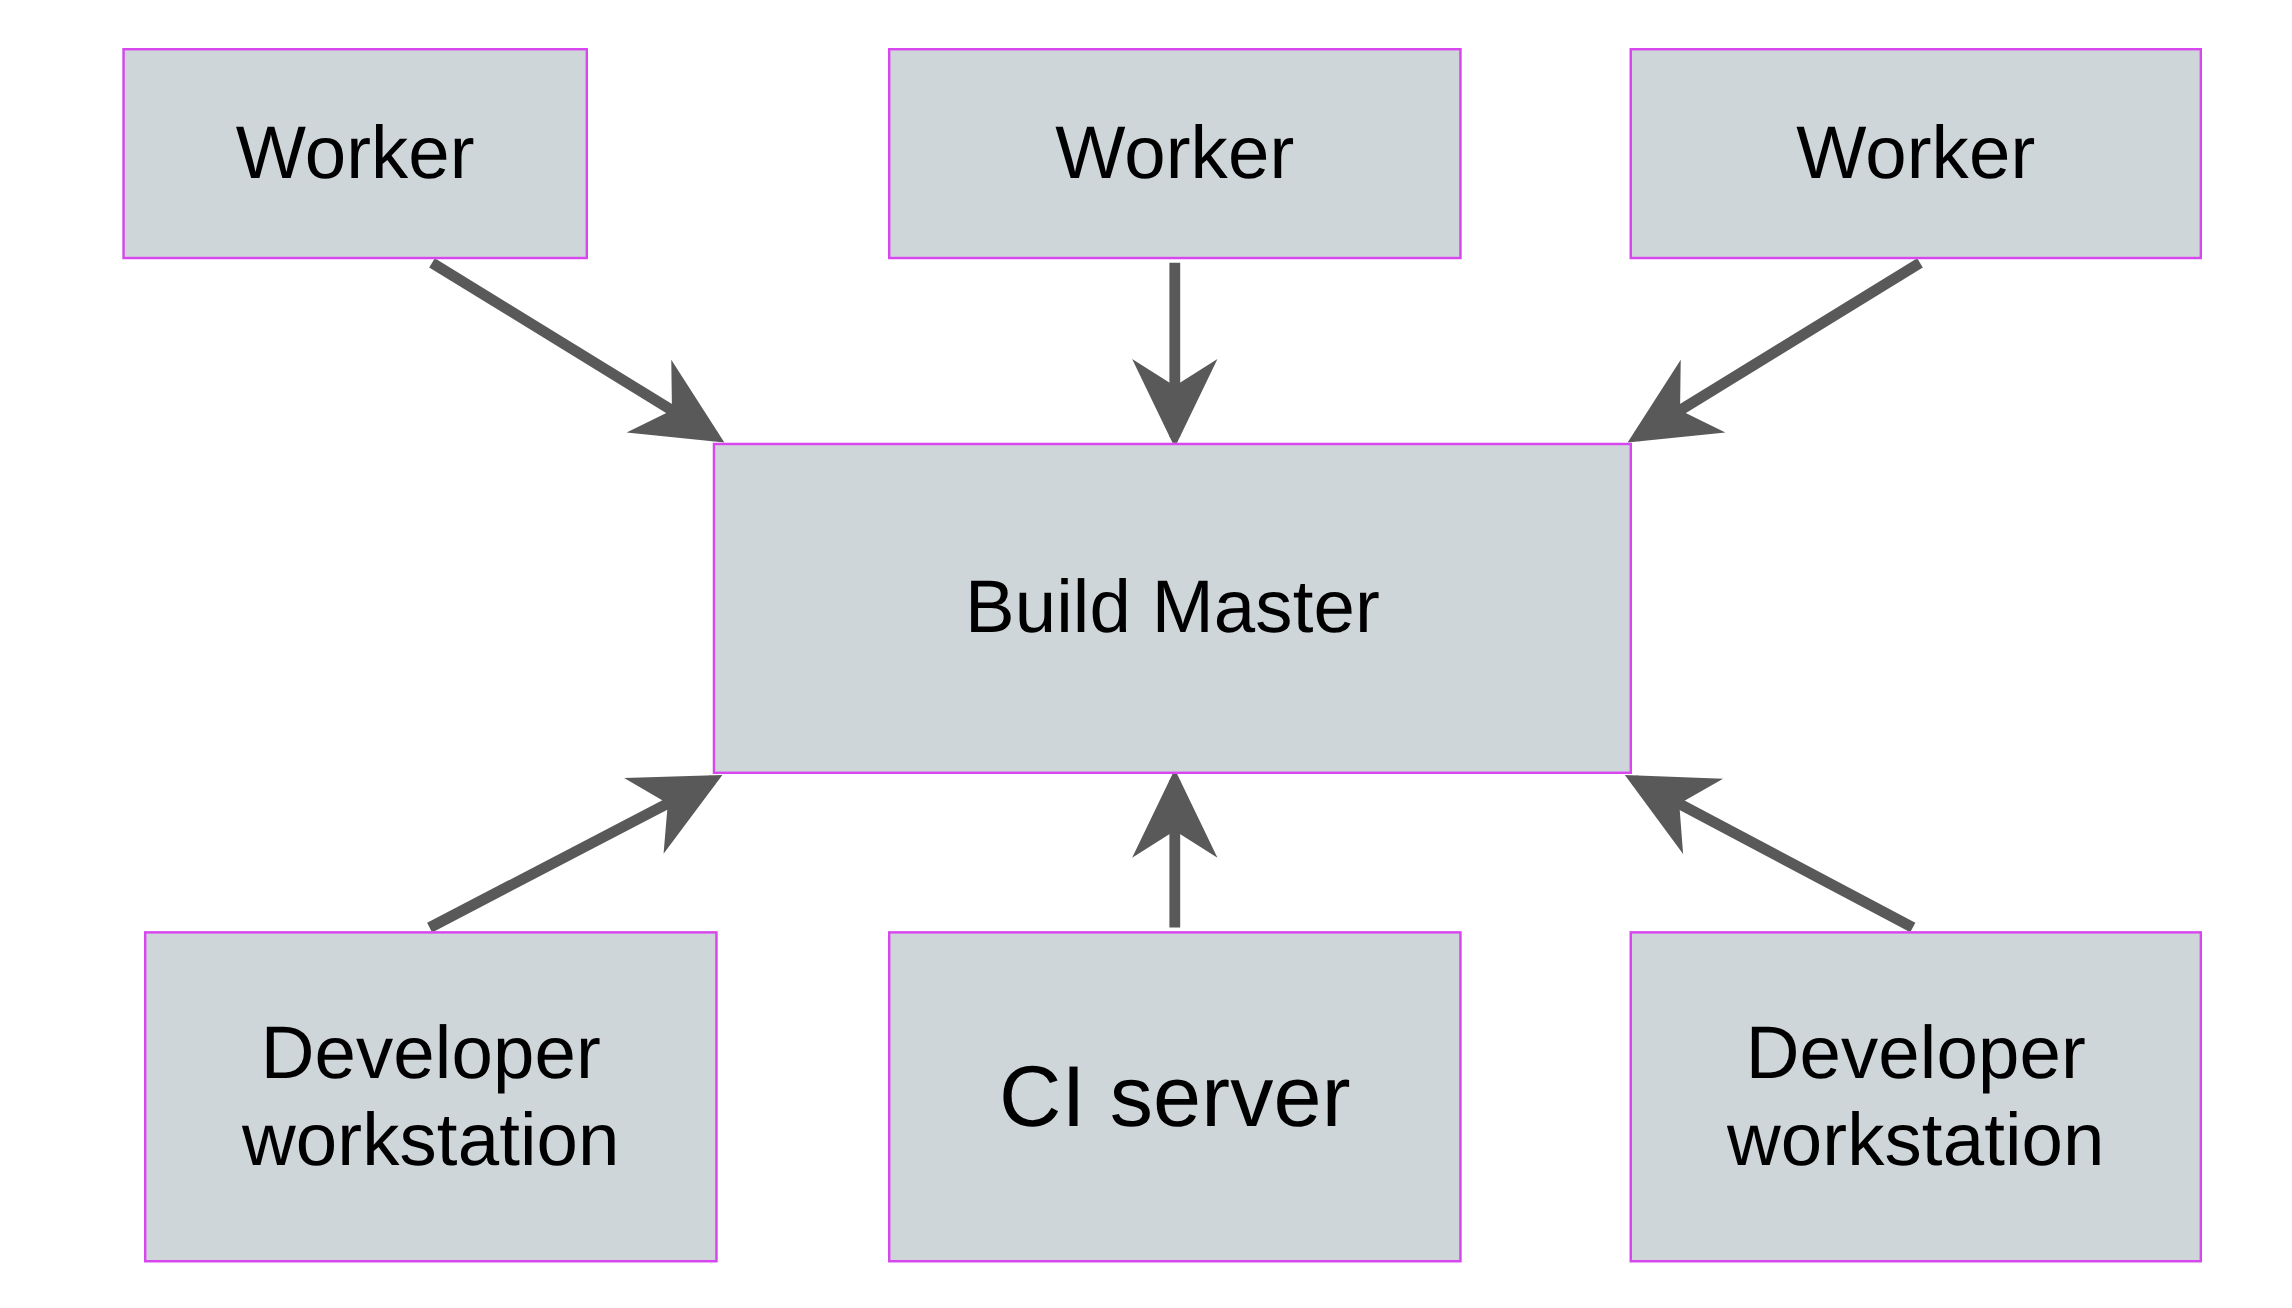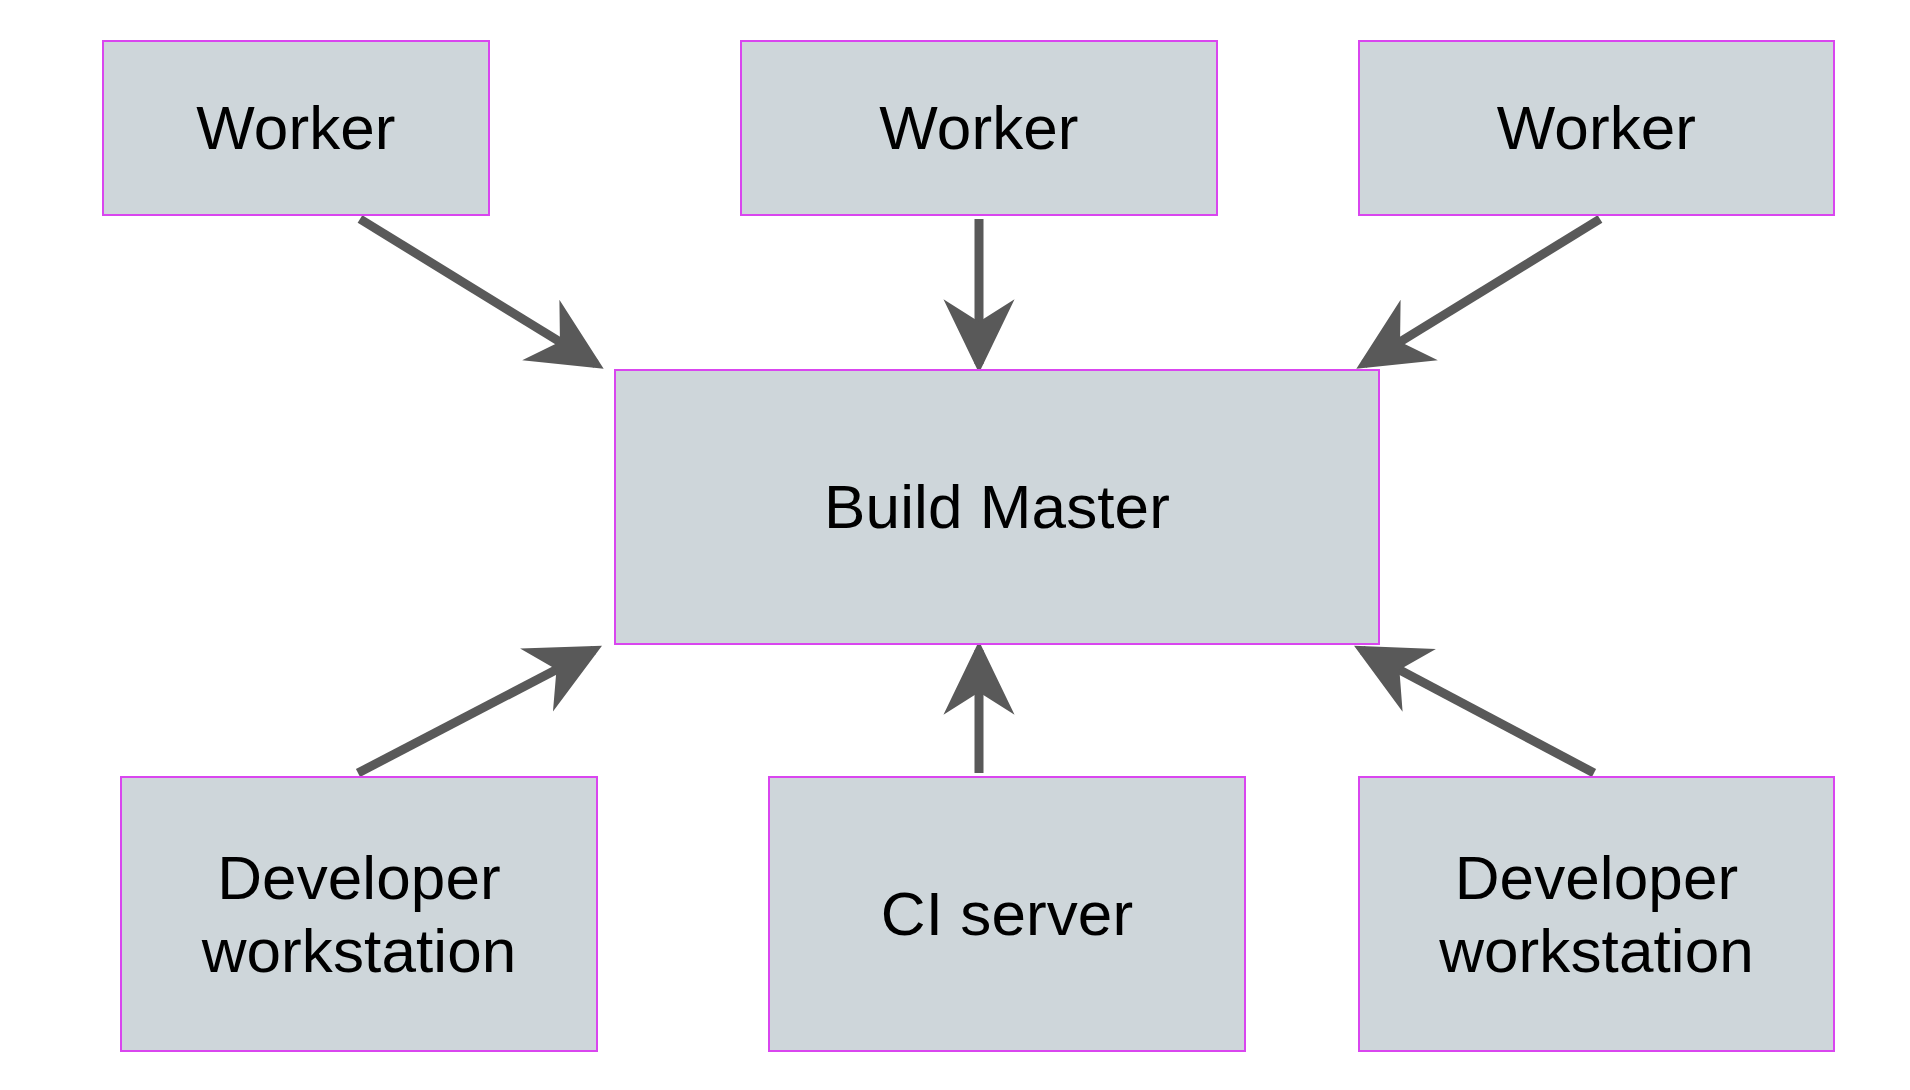--- a/index.html
+++ b/index.html
@@ -46,25 +46,25 @@
     padding: 0 6px;
     box-sizing: border-box;
   }
 
   
   #node-worker-1 { left: 102px;  top: 40px;  width: 388px; height: 176px; font-size: 62px; }
   #node-worker-2 { left: 740px;  top: 40px;  width: 478px; height: 176px; font-size: 62px; }
   #node-worker-3 { left: 1358px; top: 40px;  width: 477px; height: 176px; font-size: 62px; }
 
   
-  #node-build-master { left: 594px; top: 369px; width: 766px; height: 276px; font-size: 62px; margin-left: 20px; }
+  #node-build-master { left: 594px; top: 369px; width: 766px; height: 276px; font-size: 62px; }
 
   
   #node-dev-workstation-1 { left: 120px;  top: 776px; width: 478px; height: 276px; font-size: 62px; }
-  #node-ci-server         { left: 740px;  top: 776px; width: 478px; height: 276px; font-size: 62px; margin-left: 28px; }
+  #node-ci-server         { left: 740px;  top: 776px; width: 478px; height: 276px; font-size: 72px; }
   #node-dev-workstation-2 { left: 1358px; top: 776px; width: 477px; height: 276px; font-size: 62px; }
 </style>
 </head>
 <body>
 
 <div id="canvas">
 
   <svg class="edges" viewBox="0 0 1910 1090" width="1910" height="1090" xmlns="http://www.w3.org/2000/svg">
     <defs>
       <marker id="arrowhead" markerWidth="9" markerHeight="9" refX="7.6" refY="4.5" orient="auto" markerUnits="strokeWidth">

